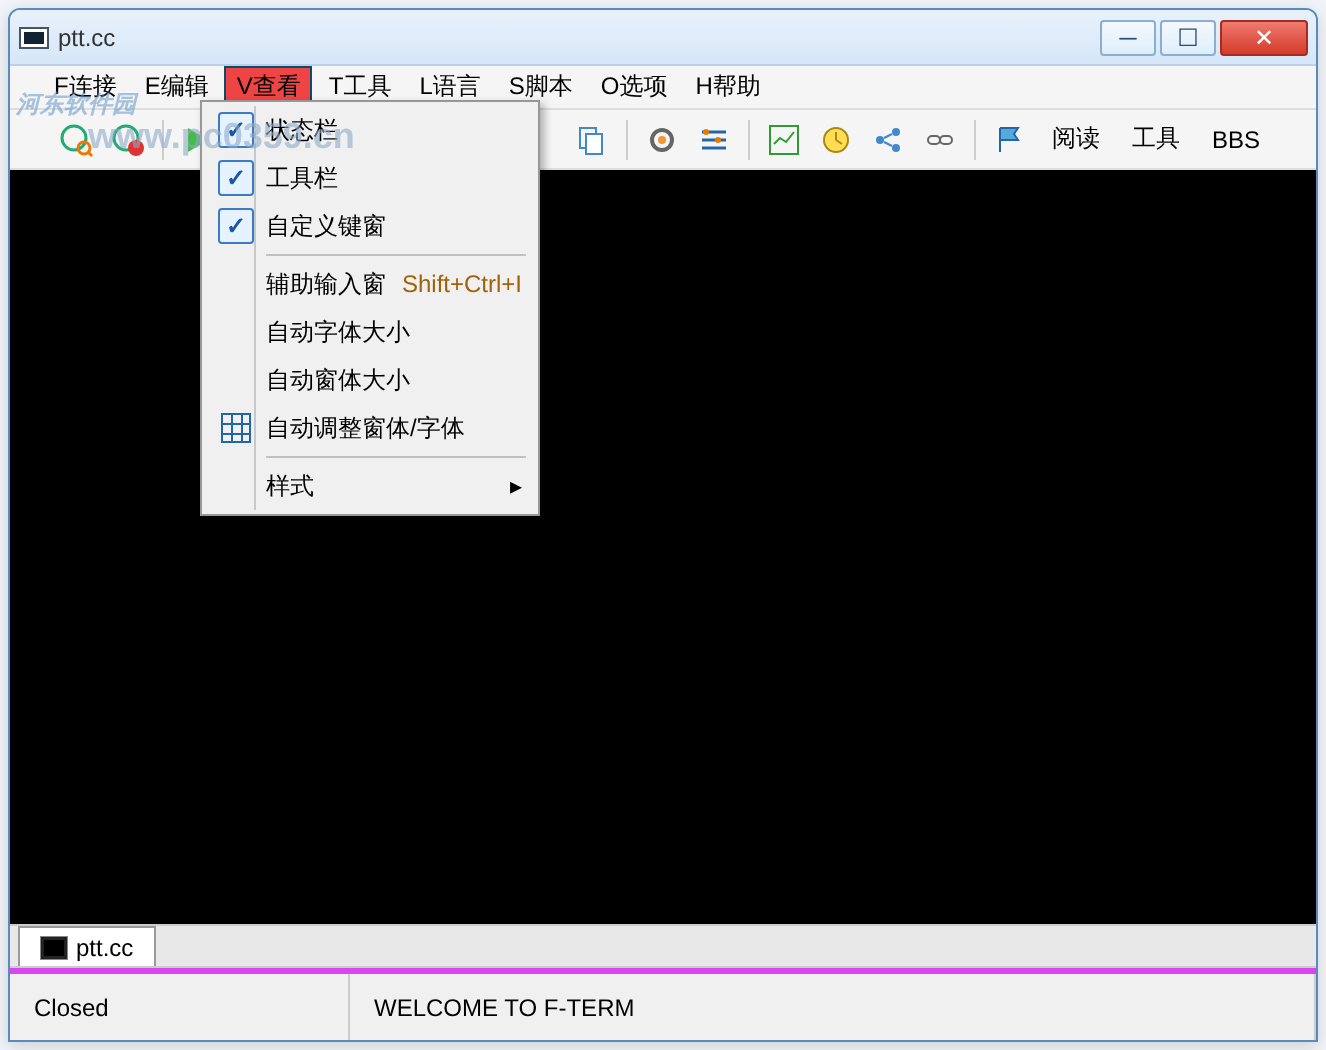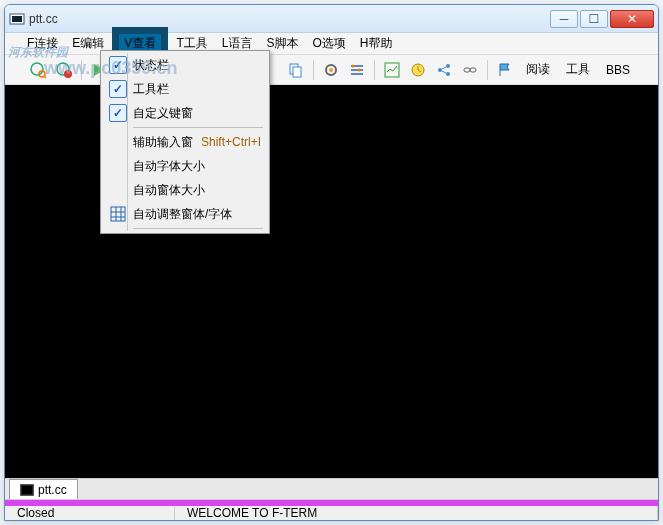--- a/index.html
+++ b/index.html
@@ -6,36 +6,36 @@
 body{background:#f0f4f8;width:663px;height:525px;position:relative;overflow:hidden}
 .window{position:absolute;left:4px;top:4px;right:4px;bottom:4px;border:1px solid #5a8bc0;border-radius:6px 6px 0 0;background:#fff;display:flex;flex-direction:column;overflow:hidden;box-shadow:0 2px 8px rgba(0,0,0,.15)}
 .titlebar{height:28px;background:linear-gradient(#e8f1fb,#d6e7f9);display:flex;align-items:center;padding:0 4px;border-bottom:1px solid #bcd0e5}
 .titlebar .ico{width:16px;height:16px;margin-right:4px}
 .titlebar .title{flex:1;color:#333}
 .winbtns{display:flex;gap:2px}
 .winbtn{width:28px;height:18px;border:1px solid #8aaed1;border-radius:2px;background:linear-gradient(#f4f9fe,#dfeefc);display:flex;align-items:center;justify-content:center;color:#2a4d73}
 .winbtn.close{background:linear-gradient(#f07a6f,#d43a2a);border-color:#a52c1f;color:#fff;width:44px}
 .menubar{height:22px;background:#f5f5f5;display:flex;align-items:center;padding:0 16px;border-bottom:1px solid #ddd;gap:2px}
 .menuitem{padding:2px 6px;cursor:default}
-.menuitem.active{background:#0369a1;border:7px solid #0c4a6e;padding:1px 5px}
+.menuitem.active{background:#ef4444;border:1px solid #0c4a6e;padding:1px 5px}
 .toolbar{height:30px;background:#f5f5f5;display:flex;align-items:center;padding:0 22px;border-bottom:1px solid #ddd;gap:4px}
 .tbtn{width:22px;height:22px;display:flex;align-items:center;justify-content:center}
 .sep{width:1px;height:20px;background:#ccc;margin:0 2px}
 .terminal{flex:1;background:#000;position:relative}
 .dropdown{position:absolute;left:100px;top:50px;width:170px;background:#f0f0f0;border:1px solid #979797;box-shadow:2px 2px 4px rgba(0,0,0,.3);padding:2px}
 .dd-item{height:24px;display:flex;align-items:center;padding:0 6px 0 30px;position:relative;cursor:default}
 .dd-check{position:absolute;left:6px;width:18px;height:18px;border:1px solid #3a7bc8;border-radius:2px;background:#e6f2ff;display:flex;align-items:center;justify-content:center;color:#1958a8;font-weight:bold}
 .dd-ico{position:absolute;left:6px;width:18px;height:18px;display:flex;align-items:center;justify-content:center}
 .dd-sep{height:1px;background:#c0c0c0;margin:2px 4px 2px 30px}
 .dd-gutter{position:absolute;left:26px;top:2px;bottom:2px;width:1px;background:#c8c8c8}
 .dd-accel{margin-left:auto;color:#a16207}
 .dd-arrow{position:absolute;right:6px}
 .tabbar{height:22px;background:#e8e8e8;border-top:1px solid #ccc;border-bottom:1px solid #ccc;display:flex;align-items:flex-end;padding:0 4px}
 .tab{height:20px;background:#fff;border:1px solid #999;border-bottom:none;padding:2px 10px;display:flex;align-items:center;gap:4px;font-family:Consolas,monospace}
-.statusbar{height:20px;background:#f0f0f0;display:flex;align-items:center;border-top:6px solid #d946ef}
+.statusbar{height:36px;background:#f0f0f0;display:flex;align-items:center;border-top:3px solid #d946ef}
 .status-cell{padding:0 12px;border-right:1px solid #ccc;height:100%;display:flex;align-items:center}
 .watermark{position:absolute;left:8px;top:27px;font-size:32px;font-weight:bold;color:rgba(100,150,200,.55);font-style:italic;pointer-events:none;z-index:999}
 .watermark .sub{display:block;font-size:18px;color:rgba(140,170,200,.6);font-style:normal;margin-top:-6px;margin-left:36px}
 .txtbtn{padding:0 6px;height:22px;display:flex;align-items:center}
 svg{display:block}
 </style>
 </head>
 <body>
 
 <div class="watermark">
@@ -214,13 +214,17 @@
   <div class="dd-item">
     <span class="dd-ico">
         <svg width="16" height="16">
           <rect x="1" y="1" width="14" height="14" fill="none" stroke="#26a"></rect>
           <path d="M1 6h14M1 11h14M6 1v14M11 1v14" stroke="#26a"></path>
         </svg>
       </span>
     <span>自动调整窗体/字体</span>
   </div>
   <div class="dd-sep"></div>
+  <div class="dd-item">
+    <span>样式</span>
+    <span class="dd-arrow">▸</span>
+  </div>
 </div>
 
 </body></html>

